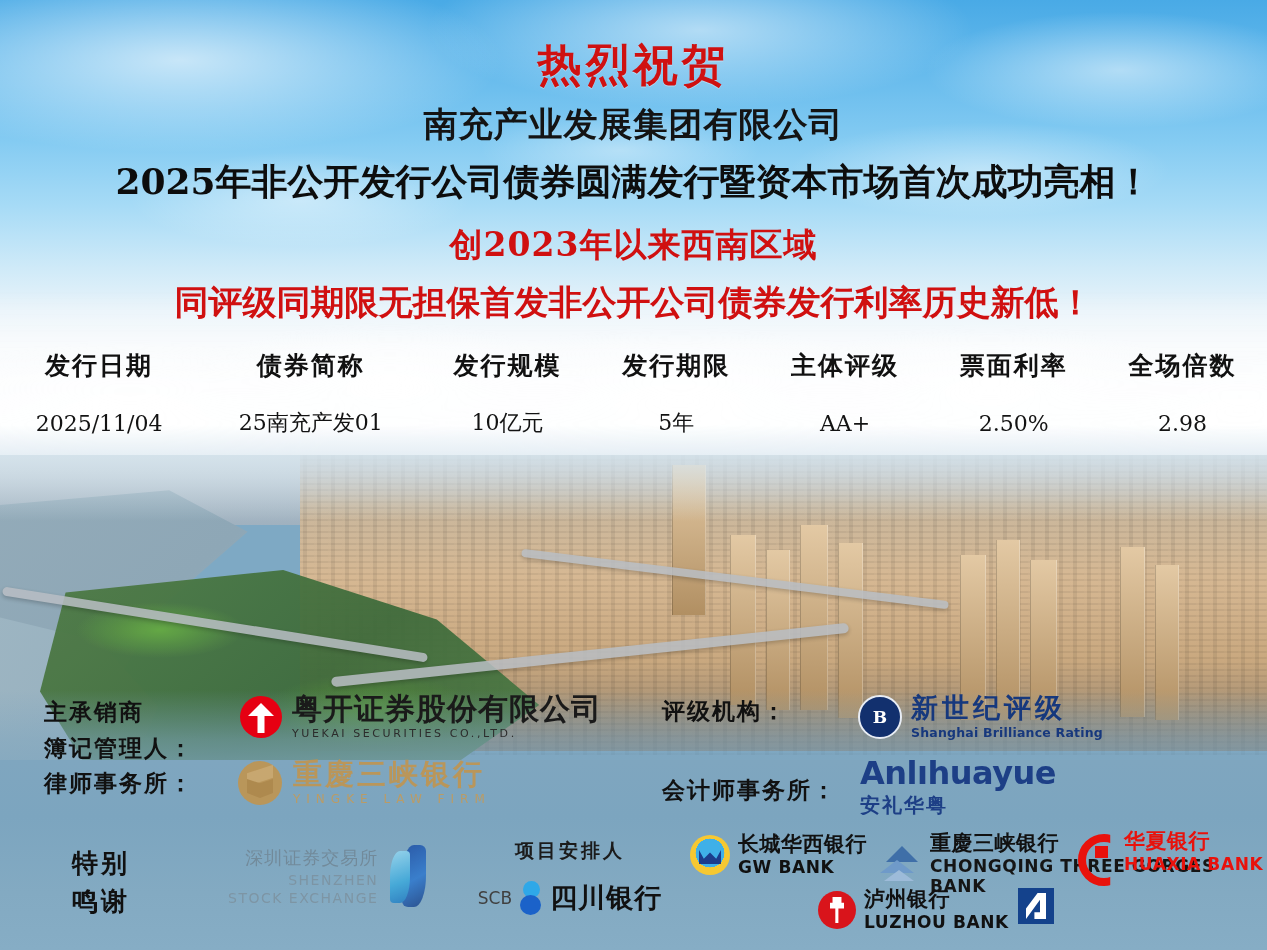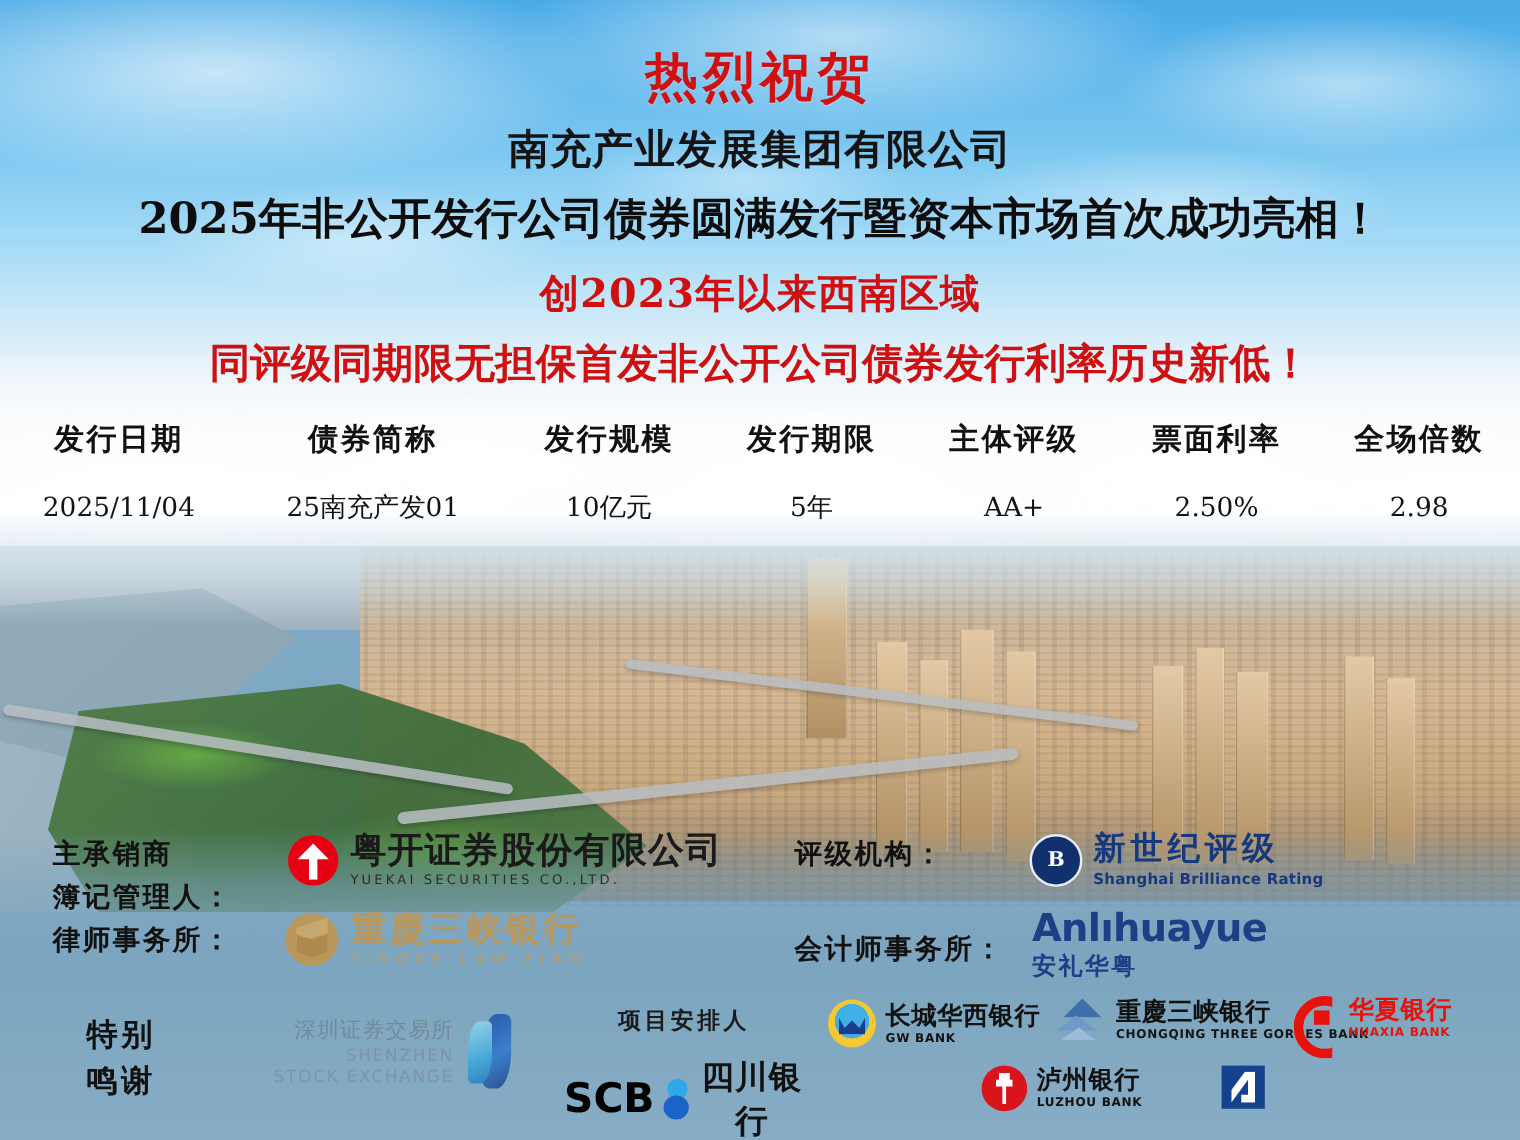--- a/index.html
+++ b/index.html
@@ -250,34 +250,34 @@
   }
   .szse-mark i.a { left:16px; top:0;  width:24px;height:62px; background:linear-gradient(150deg,#0b3d9e,#1f6fd0 55%,#0a2f7a); border-radius:50% 6px 50% 6px; }
   .szse-mark i.b { left:4px;  top:6px; width:20px;height:52px; background:linear-gradient(160deg,#9fe3fb,#30a9e0 60%,#1171c0); border-radius:50% 4px 50% 4px; }
 
   .arranger { position:absolute; left:470px; top:838px; text-align:center; width:200px; }
   .arranger-lbl {
     font-family:"DejaVu Serif","Liberation Serif",serif; font-weight:bold;
     font-size:19px; color:#1b1b1b; letter-spacing:3px;
   }
   .scb { margin-top:16px; display:flex; align-items:center; justify-content:center; gap:6px; }
-  .scb-en { font-family:"DejaVu Sans","Liberation Sans",sans-serif; font-weight:bold; font-size:34px; color:#000000; letter-spacing:0px; }
+  .scb-en { font-family:"DejaVu Sans","Liberation Sans",sans-serif; font-weight:normal; font-size:17px; color:#404040; letter-spacing:0px; }
   .scb-mark { width:26px;height:34px;position:relative;flex:0 0 auto; }
   .scb-mark i { position:absolute;border-radius:50%; }
   .scb-mark i.t { left:5px; top:0;  width:17px;height:17px; background:#2fa8e8; }
   .scb-mark i.b { left:2px; top:14px; width:21px;height:20px; background:#1b62c9; }
   .scb-cn { font-family:"DejaVu Sans","Liberation Sans",sans-serif; font-weight:bold; font-size:27px; color:#111; letter-spacing:1px; }
 
   .bankrow { position:absolute; left:0; top:0; width:1267px; height:0; }
   .bank { position:absolute; display:flex; align-items:center; gap:8px; }
   .bank .bk-txt .bk-cn {
     font-family:"DejaVu Sans","Liberation Sans",sans-serif; font-weight:bold; font-size:21px; line-height:1.05; letter-spacing:.5px;
   }
   .bank .bk-txt .bk-en {
-    font-family:"DejaVu Sans","Liberation Sans",sans-serif; font-weight:bold; font-size:10px; letter-spacing:.6px; margin-top:2px;
+    font-family:"DejaVu Sans","Liberation Sans",sans-serif; font-weight:bold; font-size:17px; letter-spacing:.6px; margin-top:2px;
   }
 
   
   .bk-gw { left:690px; top:833px; }
   .gw-mark { width:40px;height:40px;border-radius:50%;
     background:radial-gradient(circle at 50% 45%, #3fb0e8 0 48%, #f6c832 49% 100%); position:relative; flex:0 0 auto;}
   .gw-mark::after{content:"";position:absolute;left:9px;top:15px;width:22px;height:14px;background:#1b3c8c;
     clip-path:polygon(0 0,22% 62%,50% 18%,78% 62%,100% 0,100% 100%,0 100%);}
   .bk-gw .bk-cn{color:#111;} .bk-gw .bk-en{color:#111;}
 

